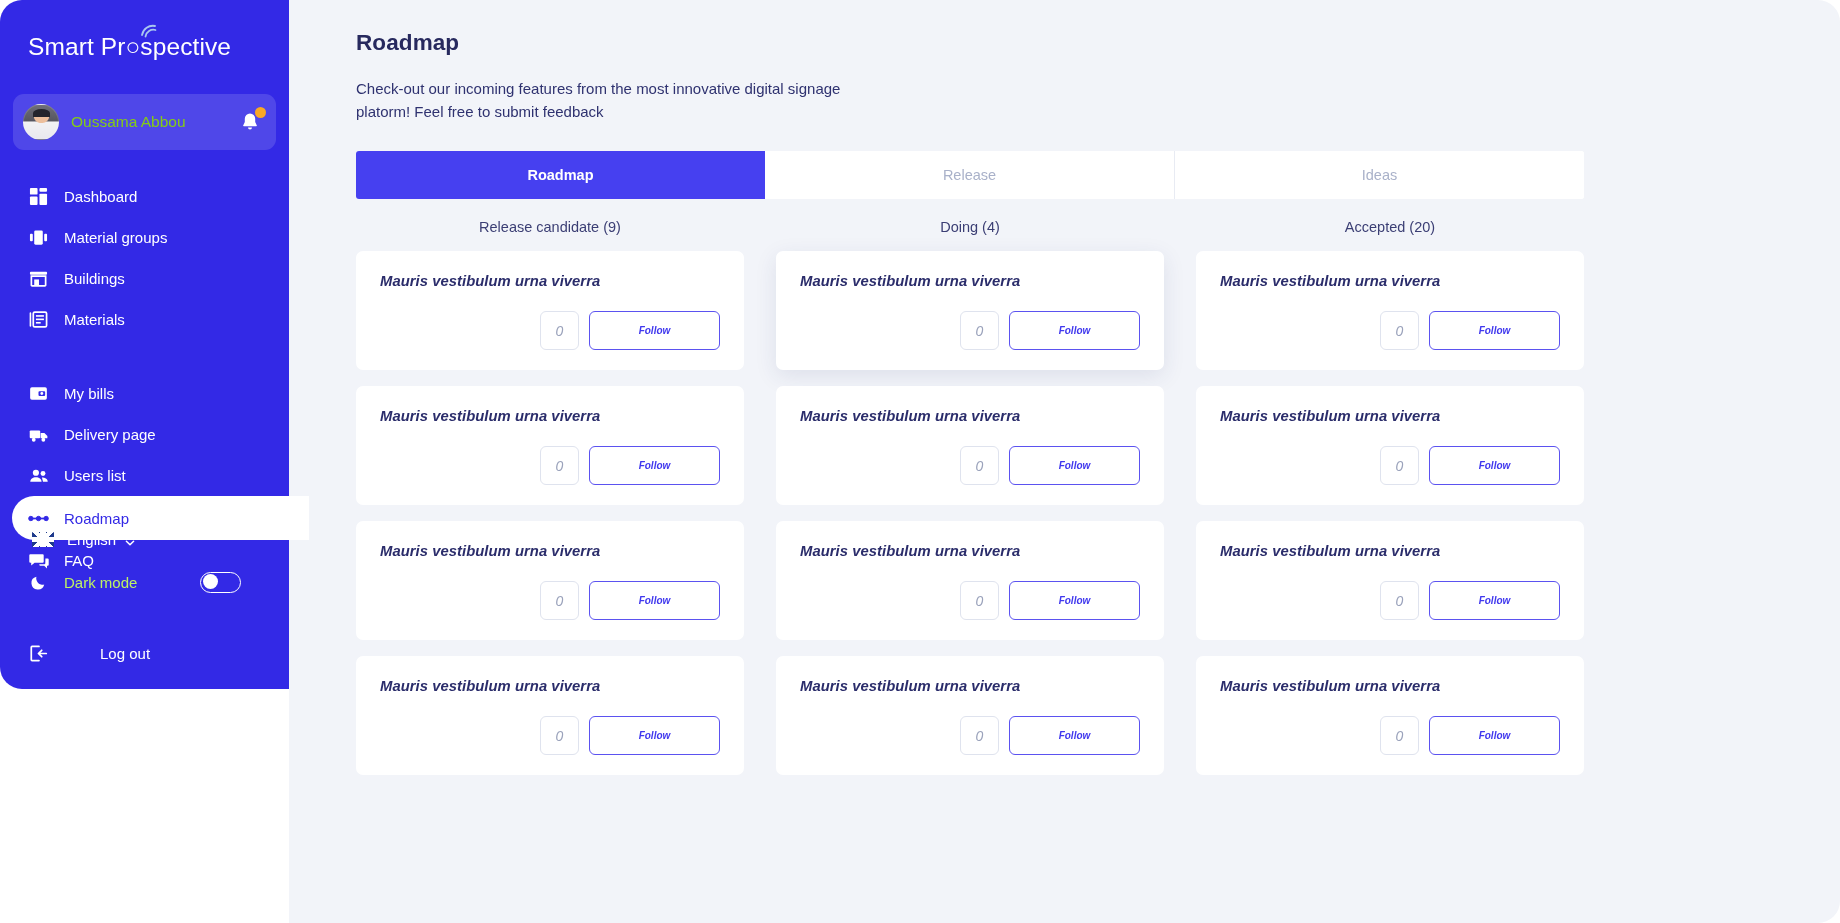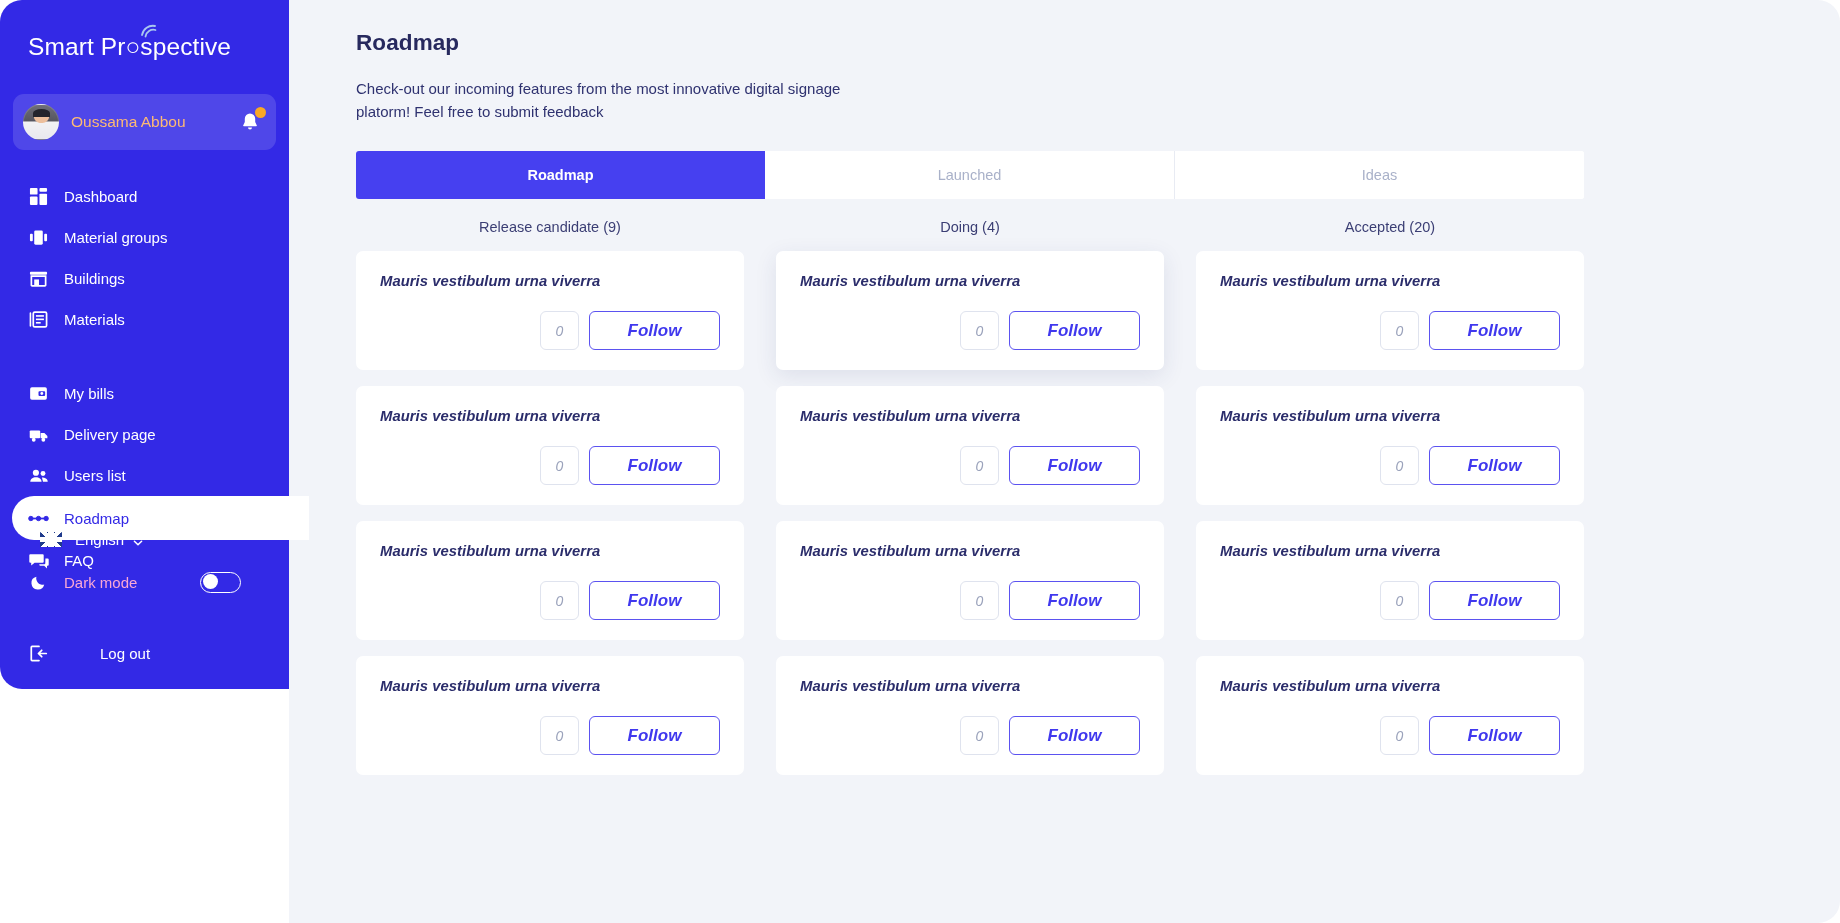--- a/index.html
+++ b/index.html
@@ -88,21 +88,21 @@
   }
   .avatar::after {
     content:"";
     position:absolute; left:50%; top:11%;
     width:17px; height:8px; margin-left:-8.5px;
     border-radius:50% 50% 0 0;
     background:#23242c;
   }
   .profile-name {
     flex: 1 1 auto;
-    color: #fdba74;
+    color: #84cc16;
     font-size: 15.5px;
     margin-left: 12px;
     white-space: nowrap;
     font-weight: 400;
   }
   .bell-wrap {
     position: relative;
     width: 24px; height: 24px;
     flex: 0 0 24px;
   }
@@ -154,21 +154,21 @@
     position: absolute;
     left: 0; right: 0;
     bottom: 0;
     padding-bottom: 0;
   }
 
   .lang-row {
     display: flex;
     align-items: center;
     height: 38px;
-    padding-left: 40px;
+    padding-left: 32px;
     color: #ffffff;
     font-size: 15px;
     cursor: pointer;
   }
   .flag {
     width: 22px; height: 15px;
     flex: 0 0 22px;
     margin-right: 13px;
     position: relative;
     overflow: hidden;
@@ -196,21 +196,21 @@
     width: 10px; height: 10px;
     display: inline-block;
   }
 
   .dark-row {
     display: flex;
     align-items: center;
     height: 42px;
     padding-left: 28px;
     padding-right: 48px;
-    color: #f9a8d4;
+    color: #bef264;
     font-size: 15px;
     margin-top: 3px;
   }
   .dark-row .ico {
     width: 21px; height: 21px;
     flex: 0 0 21px;
     margin-right: 15px;
     display:flex; align-items:center; justify-content:center;
   }
   .dark-row .lbl { flex: 1 1 auto; }
@@ -360,21 +360,21 @@
     background: #ffffff;
     cursor: pointer;
   }
   .follow-btn {
     width: 131px; height: 39px;
     border: 1.5px solid #5b52f0;
     border-radius: 6px;
     display: flex;
     align-items: center;
     justify-content: center;
-    font-size: 17px;
+    font-size: 10px;
     font-weight: 700;
     color: #4038ee;
     background: #ffffff;
     cursor: pointer;
   }
 </style>
 </head>
 <body>
 
 <div id="app">
@@ -552,21 +552,21 @@
 
     <h1 class="page-title">Roadmap</h1>
     <p class="page-desc">Check-out our incoming features from the most innovative digital signage
 platorm!  Feel free to submit feedback</p>
 
     <div class="tabs">
       <div class="tab active">
           <span>Roadmap</span>
         </div>
       <div class="tab">
-          <span>Launched</span>
+          <span>Release</span>
         </div>
       <div class="tab">
           <span>Ideas</span>
         </div>
     </div>
 
     <div class="columns">
 
       <section class="column">
         <div class="col-head">Release candidate (9)</div>

